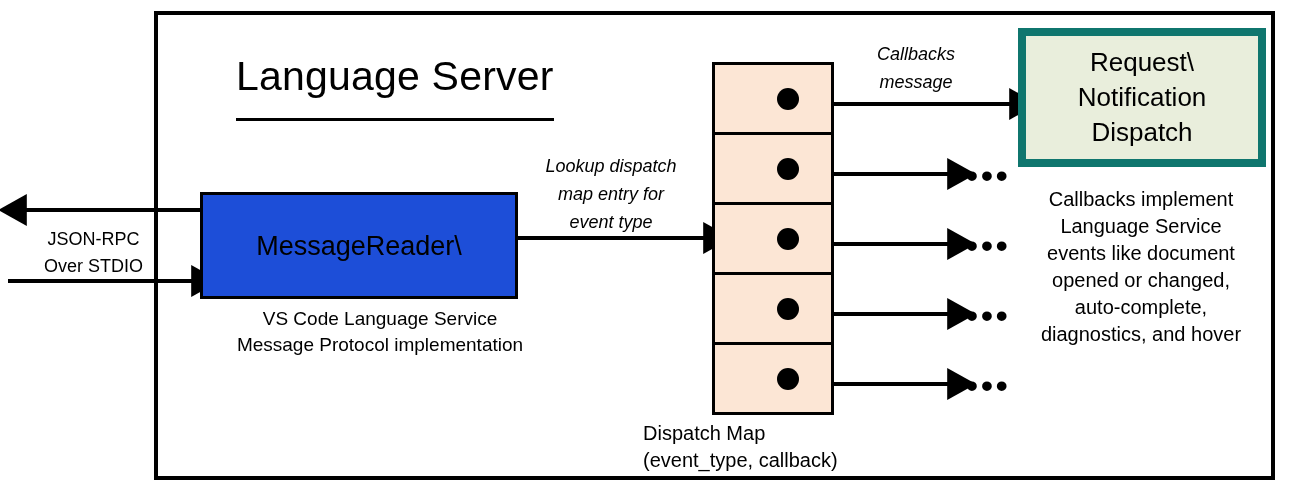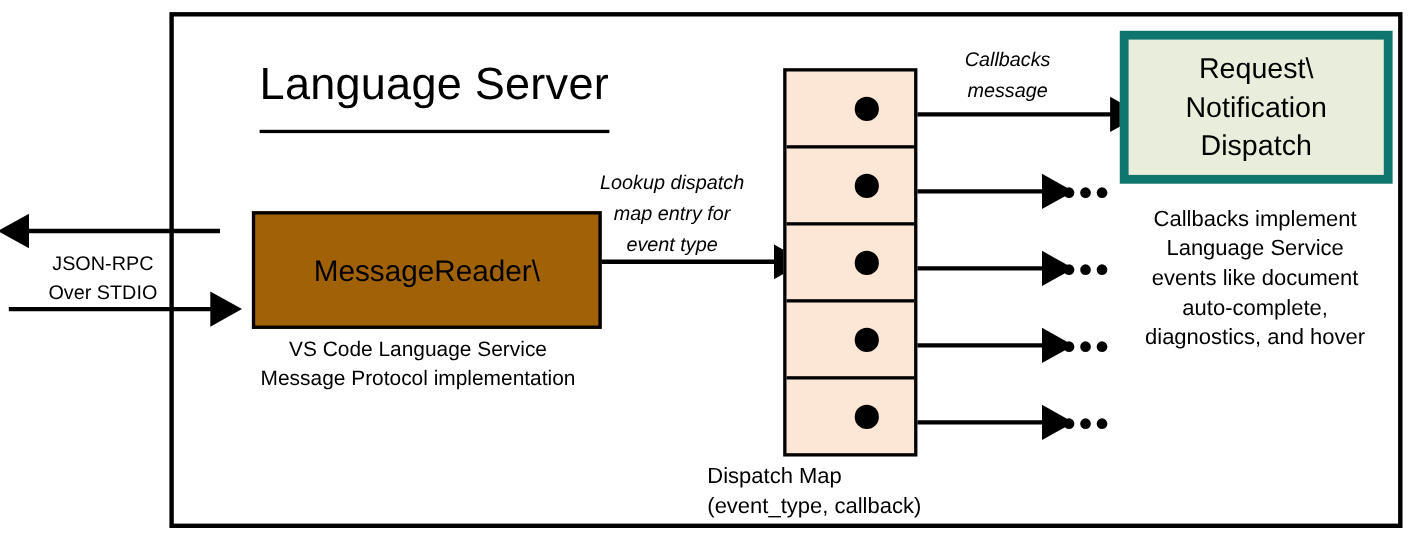--- a/index.html
+++ b/index.html
@@ -42,28 +42,27 @@
     border-bottom: 3px solid #000000;
     padding-bottom: 18px;
   }
 
   
   #msg-box {
     left: 200px;
     top: 192px;
     width: 318px;
     height: 107px;
-    background: #a16207;
+    background: #1d4ed8;
     border: 3px solid #000000;
     box-sizing: border-box;
     display: flex;
     flex-direction: row;
     align-items: center;
     justify-content: center;
-    margin-left: 29px;
   }
   #msg-box .ln {
     font-size: 27px;
     line-height: 36px;
     white-space: nowrap;
   }
 
   #msg-caption {
     left: 200px;
     top: 306px;
@@ -291,17 +290,18 @@
 
   <div id="callback-box" class="abs">
     <div class="ln">Request\</div>
     <div class="ln">Notification</div>
     <div class="ln">Dispatch</div>
   </div>
   <div id="callback-caption" class="abs">
     <div>Callbacks implement</div>
     <div>Language Service</div>
     <div>events like document</div>
+    <div>opened or changed,</div>
     <div>auto-complete,</div>
     <div>diagnostics, and hover</div>
   </div>
 
 </div>
 
 </body></html>

